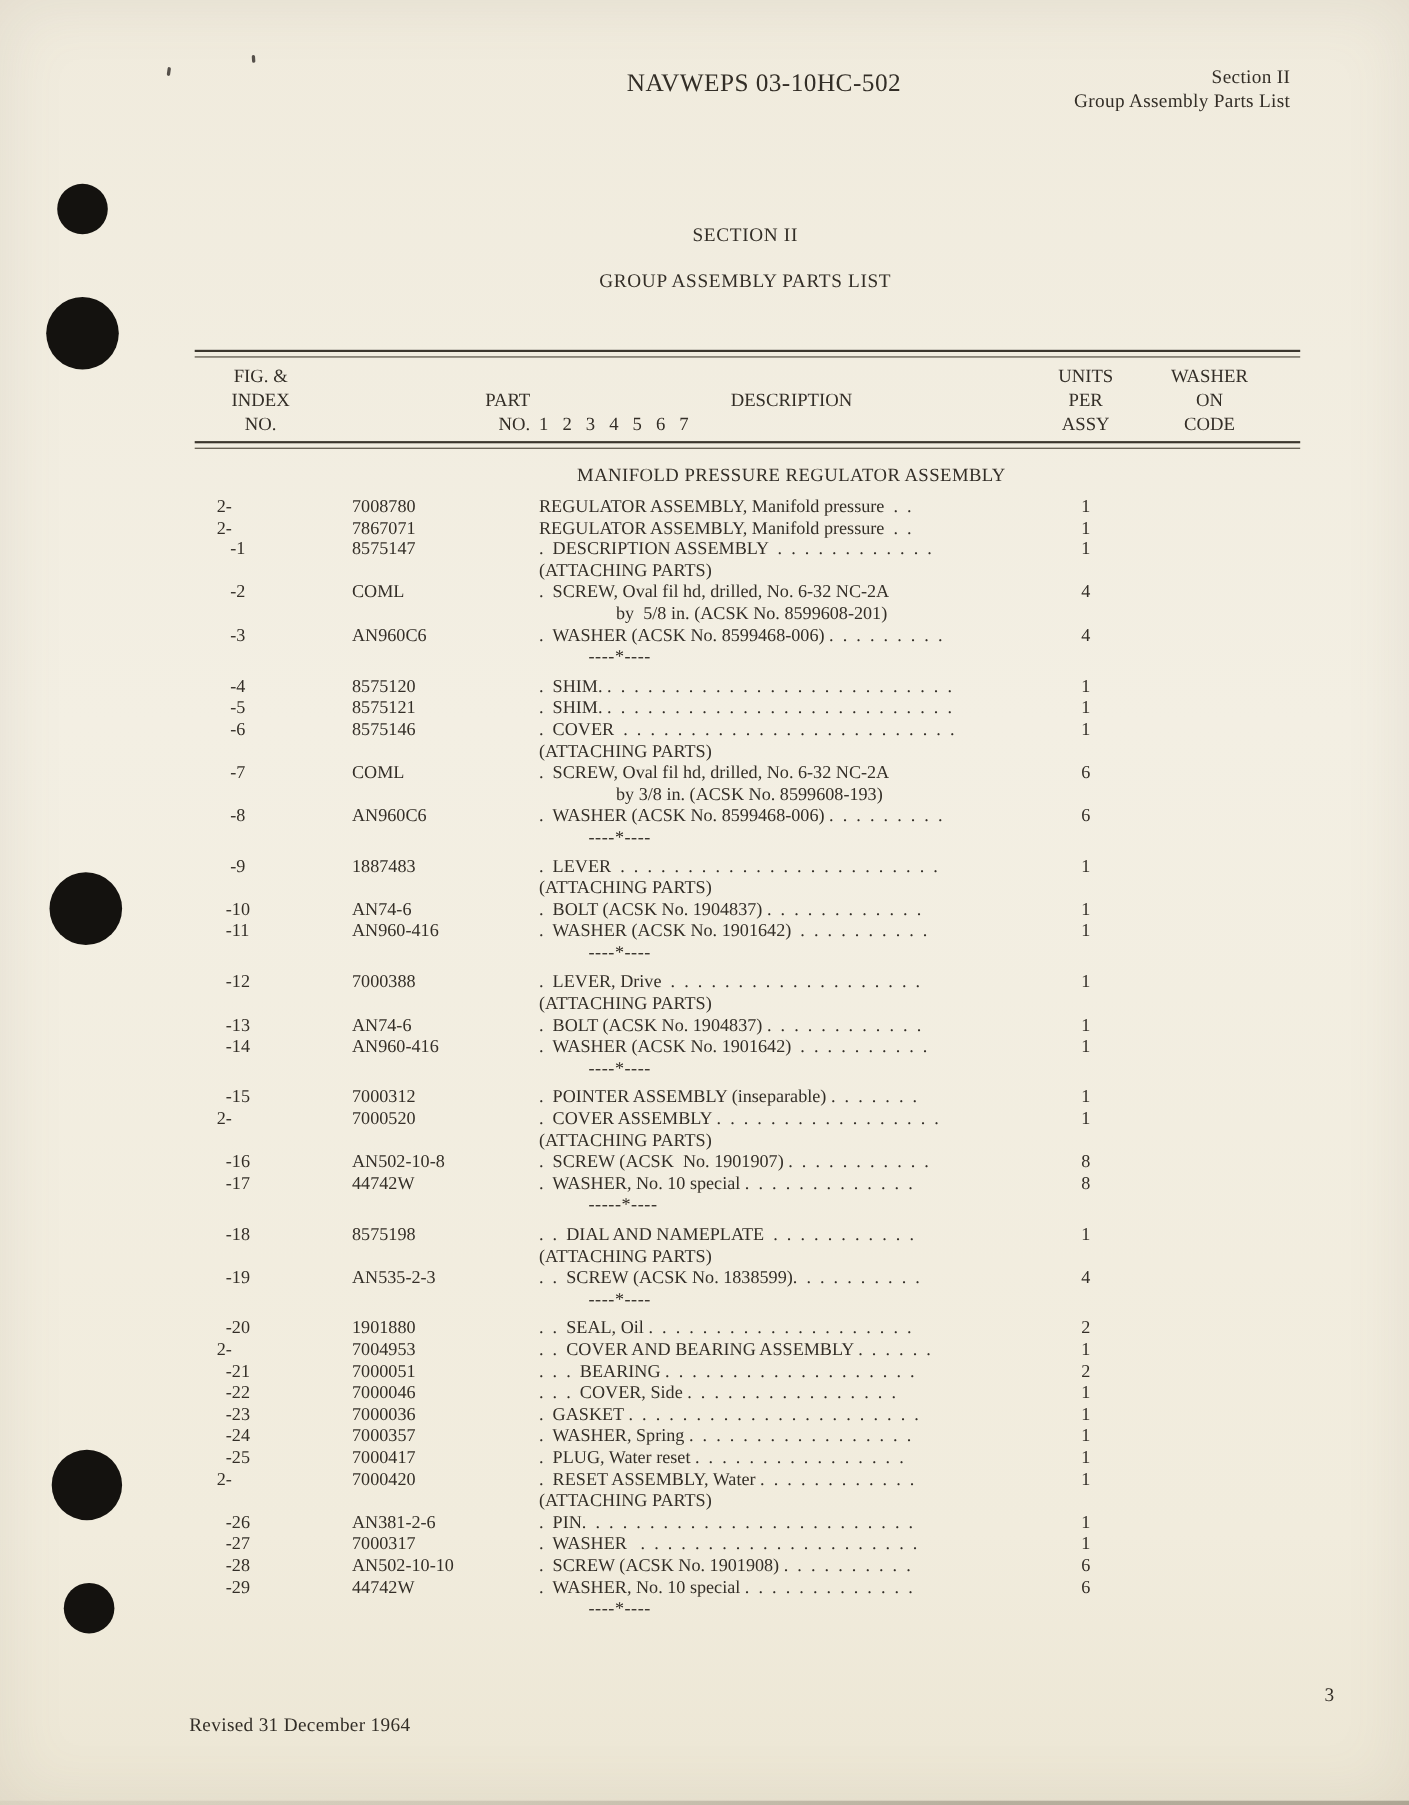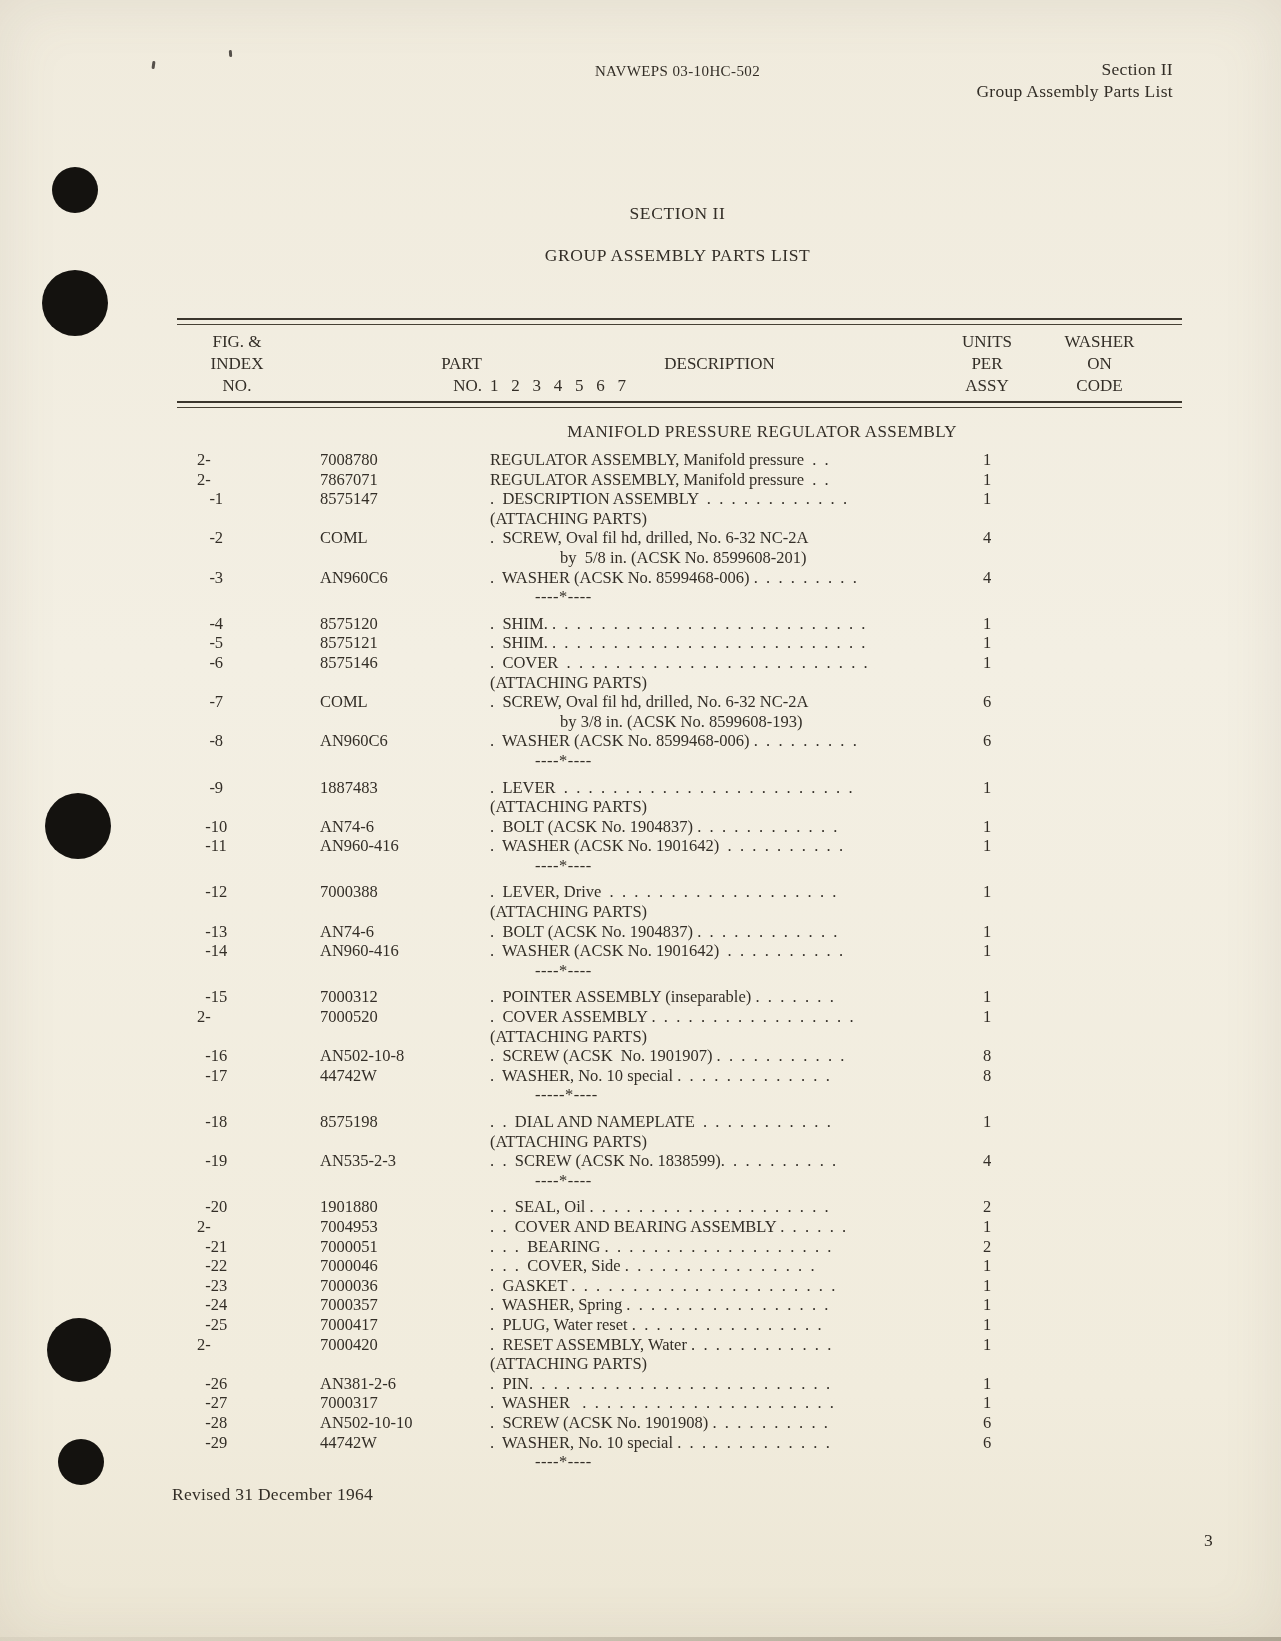--- a/index.html
+++ b/index.html
@@ -7,47 +7,47 @@
     position:relative;
     width:1281px;height:1641px;
     background:linear-gradient(180deg,#f0ebdd 0%,#f3efe3 40%,#f1ecdd 85%,#ece6d4 100%);
     font-family:"Liberation Serif","DejaVu Serif",serif;
     color:#332e27;
     overflow:hidden;
     box-shadow:inset 0 0 60px rgba(120,110,90,0.12);
   }
   .punch{position:absolute;border-radius:50%;background:#14120f;}
   .speck{position:absolute;background:#55504a;border-radius:2px;}
-  .hdr-center{position:absolute;left:175px;width:1005px;text-align:center;font-size:15px;letter-spacing:.4px;}
+  .hdr-center{position:absolute;left:192px;width:1005px;text-align:center;font-size:23px;letter-spacing:.4px;}
   .hdr-right{position:absolute;right:108px;text-align:right;font-size:17.5px;line-height:22px;letter-spacing:.3px;}
   .sec-title{position:absolute;left:175px;width:1005px;text-align:center;font-size:17.5px;letter-spacing:.6px;}
   .table-wrap{position:absolute;left:177px;top:318px;width:1005px;}
   .rule{height:4px;border-top:2px solid #3b362d;border-bottom:1px solid #474135;}
   .thead{display:flex;margin-top:6px;font-size:17px;line-height:22px;}
   .th-line{white-space:pre;}
   .col-fig{width:120px;text-align:center;}
   .col-part{width:185px;text-align:right;}
   .col-desc{width:475px;}
   .col-desc .t-center{text-align:center;}
   .col-desc .t-left{text-align:left;padding-left:8px;white-space:pre;}
   .col-units{width:60px;text-align:center;}
   .col-usable{flex:1;text-align:center;}
-  .group-title{margin:14px 0 8px 305px;width:475px;text-align:right;font-size:17px;letter-spacing:.4px;}
+  .group-title{margin:14px 0 8px 305px;width:475px;text-align:center;font-size:17px;letter-spacing:.4px;}
   .rows{font-size:16.5px;}
   .prow{display:flex;align-items:flex-start;line-height:19.6px;}
   .prow.sep{margin-bottom:7px;}
   .c-fig{width:120px;padding-left:20px;white-space:pre;box-sizing:border-box;}
   .c-part{width:185px;padding-left:23px;white-space:pre;box-sizing:border-box;}
   .c-desc{width:475px;padding-left:8px;overflow:hidden;box-sizing:border-box;}
   .dline{white-space:pre;}
   .dline.cont{padding-left:70px;}
   .sep .dline{padding-left:45px;letter-spacing:.5px;}
   .c-units{width:60px;text-align:center;}
   .c-usable{flex:1;}
-  .footer-left{position:absolute;left:172px;top:1484px;font-size:17.5px;letter-spacing:.3px;}
+  .footer-left{position:absolute;left:172px;top:1558px;font-size:17.5px;letter-spacing:.3px;}
   .page-num{position:absolute;left:1204px;top:1530px;font-size:17.5px;}
   .scan-edge{position:absolute;bottom:0;left:0;width:100%;height:4px;
     background:linear-gradient(to right,rgba(150,142,124,0.12) 0%,rgba(140,132,114,0.25) 35%,rgba(125,117,99,0.45) 70%,rgba(120,112,94,0.5) 100%);}
 </style>
 </head>
 <body>
 
 <div class="page">
 
   <div class="punch" style="left:52px;top:167px;width:46px;height:46px;"></div>

